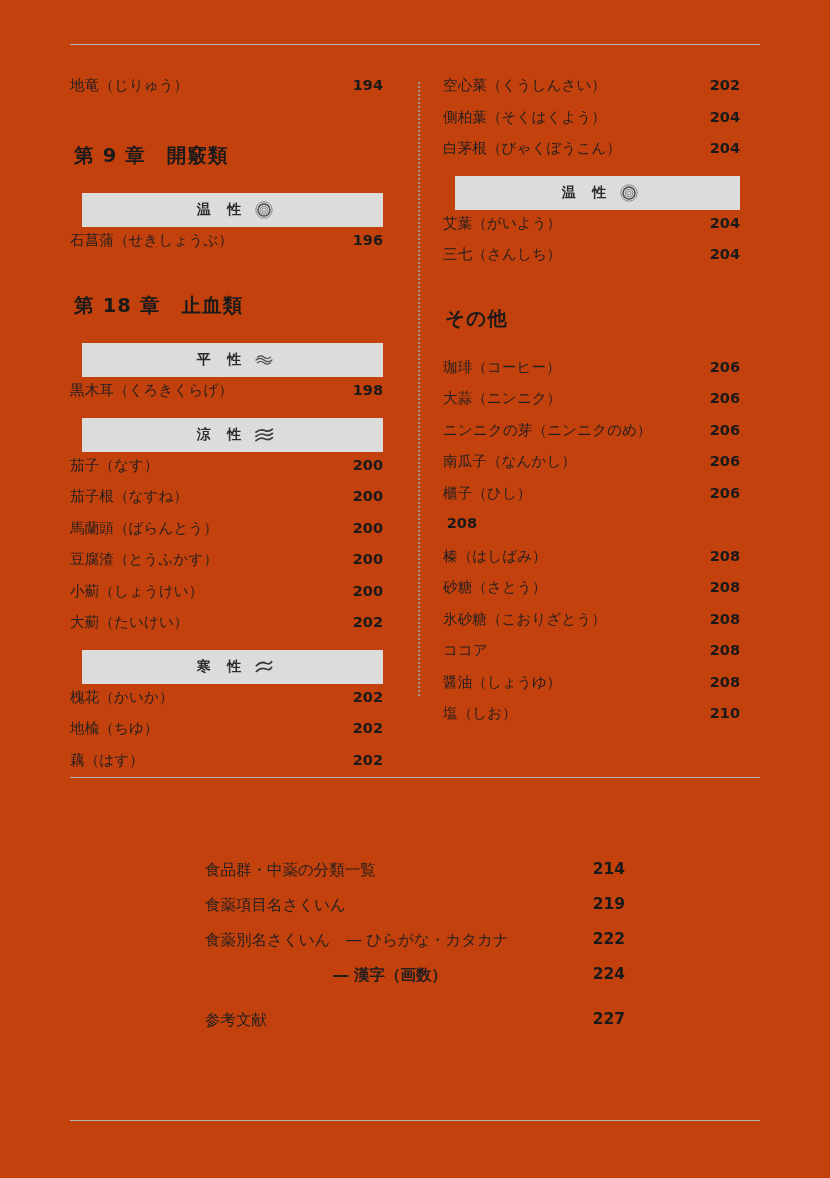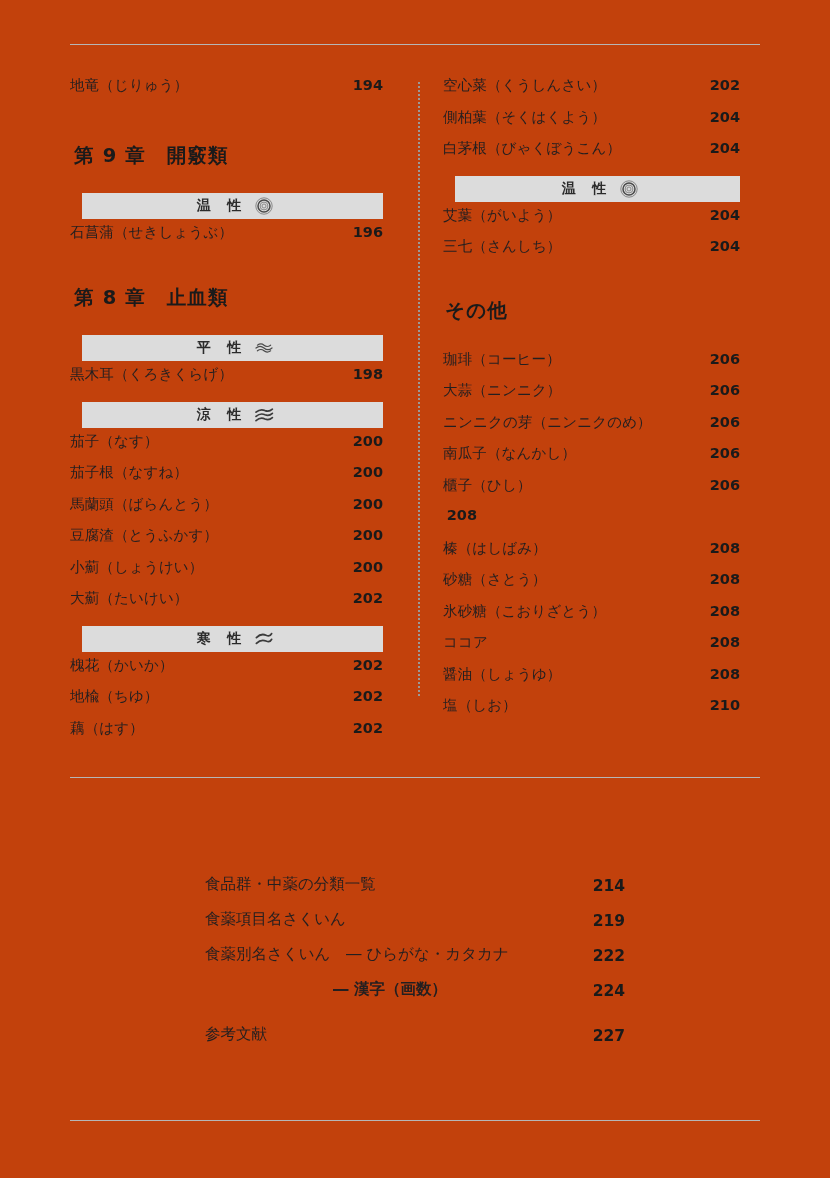--- a/index.html
+++ b/index.html
@@ -71,21 +71,21 @@
     font-weight: bold;
     font-size: 19.5px;
     letter-spacing: 0.06em;
     color: #1a1a1a;
     margin: 28px 0 26px 2px;
   }
 
   
   .band {
     background: #dcdcdc;
-    height: 26px;
+    height: 34px;
     display: flex;
     align-items: center;
     justify-content: center;
     margin: 5px 0 4px 12px;
     gap: 7px;
   }
   .band-label {
     font-family: "DejaVu Sans", "Liberation Sans", sans-serif;
     font-weight: bold;
     font-size: 14px;
@@ -129,21 +129,21 @@
 
   
   .back-matter {
     position: absolute;
     top: 860px;
     left: 205px;
     width: 420px;
   }
   .bm-row {
     display: flex;
-    align-items: flex-end;
+    align-items: flex-start;
     height: 35px;
   }
   .bm-label {
     flex: 1 1 auto;
     font-family: "DejaVu Sans", "Liberation Sans", sans-serif;
     font-size: 15.5px;
     color: #231f20;
     white-space: pre;
   }
   .bm-label.indent { padding-left: 128px; font-weight: bold; }
@@ -185,21 +185,21 @@
               <circle cx="10" cy="10" r="6" fill="none" stroke="#4a4a4a" stroke-width="1.5"></circle>
               <circle cx="10" cy="10" r="3.9" fill="none" stroke="#8a8a8a" stroke-width="1"></circle>
               <circle cx="10" cy="10" r="2" fill="none" stroke="#8a8a8a" stroke-width="1"></circle>
             </svg>
           </span>
         </div>
         <div class="entry">
           <span class="entry-name">石菖蒲（せきしょうぶ）</span>
           <span class="entry-page">196</span>
         </div>
-        <div class="chapter">第 8 章　止血類</div>
+        <div class="chapter">第 18 章　止血類</div>
         <div class="band">
           <span class="band-label">平 性</span>
           <span class="band-icon">
             <svg viewBox="0 0 20 20" width="20" height="20">
               <g stroke="#4a4a4a" fill="none" stroke-width="1.2" stroke-linecap="round">
                 <path d="M2 10 Q6 6.6 10 10 Q14 13.4 18 10"></path>
                 <path d="M3.4 7.2 Q7 4.6 10 7.2 Q13 9.8 16.6 7.2"></path>
                 <path d="M3.4 12.8 Q7 10.2 10 12.8 Q13 15.4 16.6 12.8"></path>
               </g>
             </svg>

